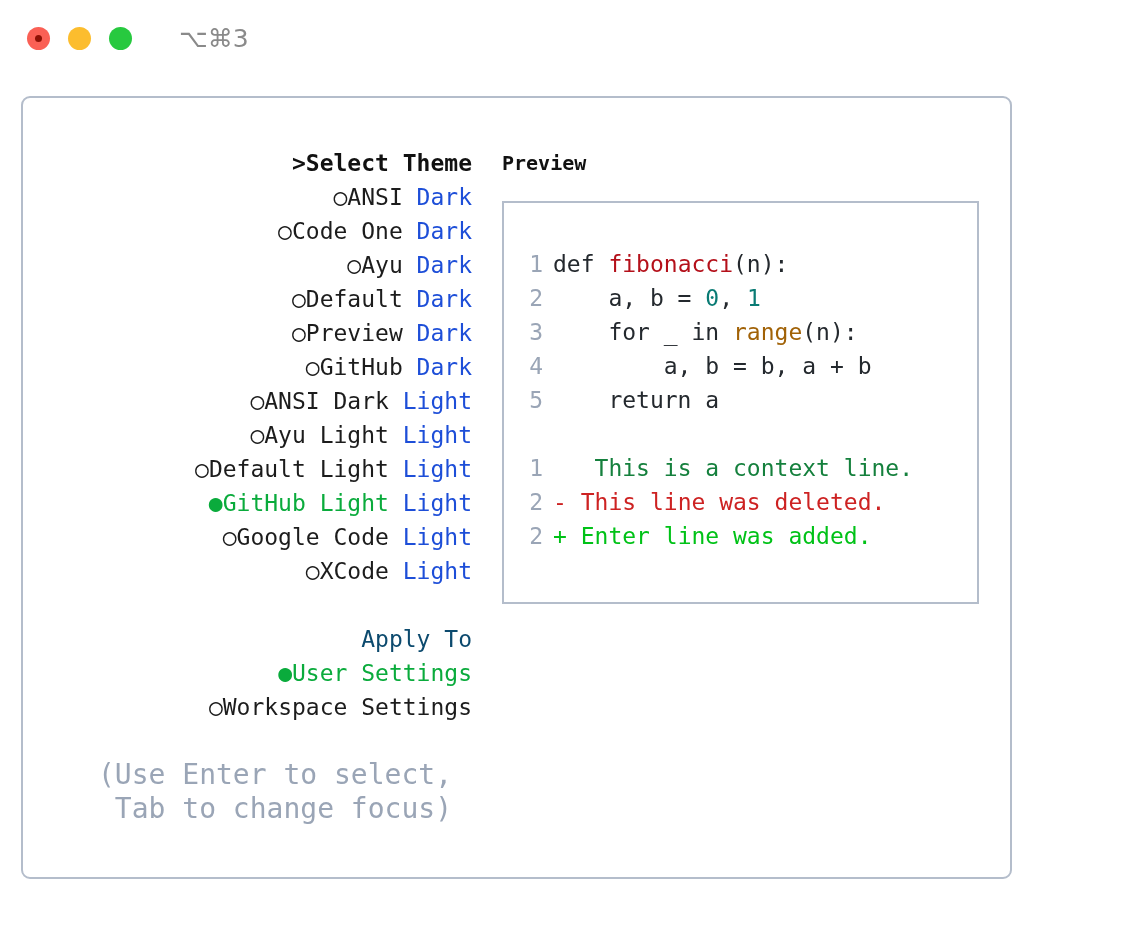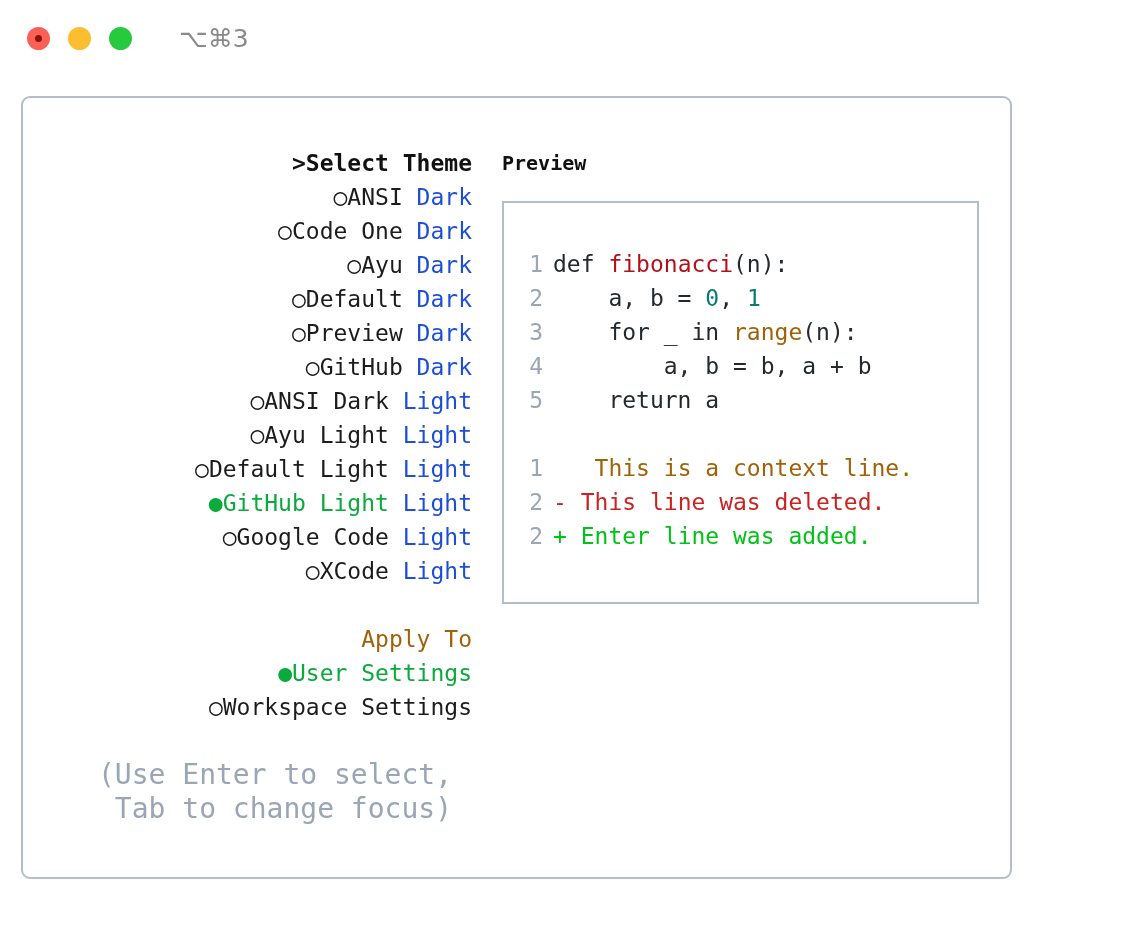--- a/index.html
+++ b/index.html
@@ -106,21 +106,21 @@
   }
   .bullet-col {
     display: inline-block;
     width: 30px;
   }
   .header-line {
     font-weight: bold;
     color: #111111;
   }
   .section-header {
-    color: #a16207;
+    color: #0c4a6e;
   }
   .variant {
     color: #1d4ed8;
   }
   .selected {
     color: #0aab3c;
   }
   .spacer { height: 34px; }
   .hint {
     font-size: 28px;
@@ -161,21 +161,21 @@
     display: inline-block;
     width: 24px;
     text-align: right;
     color: #9aa5b6;
     margin-right: 10px;
   }
   .tok-fn    { color: #b4101a; }
   .tok-num   { color: #0a7b74; }
   .tok-call  { color: #a16207; }
   .tok-plain { color: #24292e; }
-  .diff-ctx  { color: #a16207; }
+  .diff-ctx  { color: #15803d; }
   .diff-del  { color: #cd2222; }
   .diff-add  { color: #00c217; }
   .code-gap  { height: 34px; }
 </style>
 </head>
 <body>
 
 <div class="window">
 
   <div class="titlebar">

